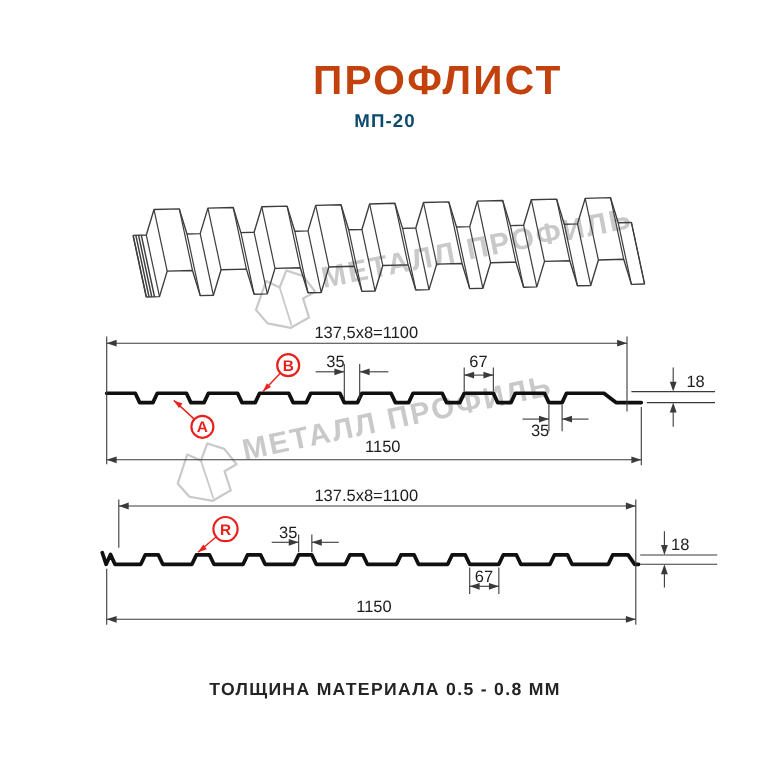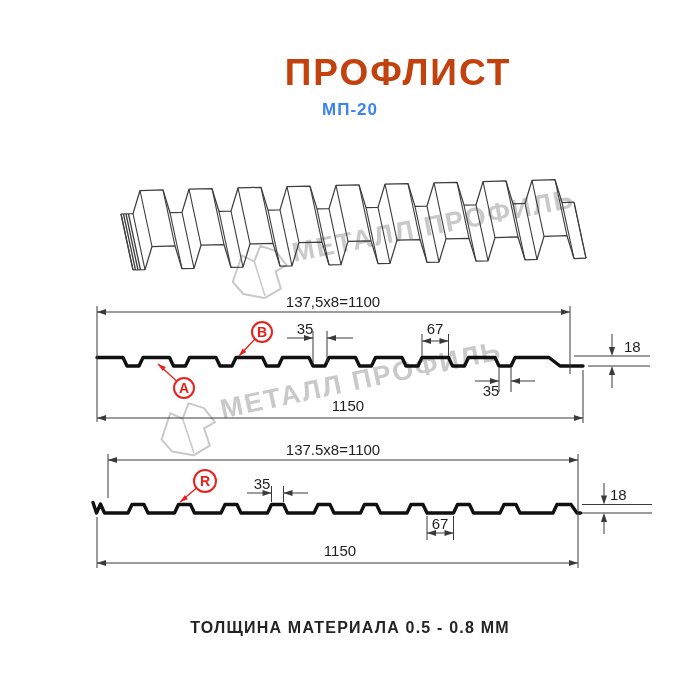--- a/index.html
+++ b/index.html
@@ -1,21 +1,21 @@
 <!DOCTYPE html>
 <html><head>
 <meta charset="utf-8">
 <style>
   html,body{margin:0;padding:0;background:#ffffff;}
   .stage{position:relative;width:700px;height:700px;background:#ffffff;overflow:hidden;
          font-family:"Liberation Sans",sans-serif;}
   .title{position:absolute;top:52px;left:0;width:100%;text-align:center;
          font-size:37px;font-weight:800;letter-spacing:2px;color:#c2410c;padding-left:48px;}
   .subtitle{position:absolute;top:100px;left:0;width:100%;text-align:center;
-         font-size:17px;font-weight:700;letter-spacing:1px;color:#3b82f6;}
+         font-size:17px;font-weight:700;letter-spacing:1px;color:#0c4a6e;}
   .footer{position:absolute;top:619px;left:0;width:100%;text-align:center;
          font-size:16px;font-weight:600;letter-spacing:1.2px;color:#242424;}
   svg{position:absolute;top:0;left:0;}
   text{font-family:"Liberation Sans",sans-serif;}
 </style>
 </head>
 <body>
 
 <div class="stage">
   <div class="title">ПРОФЛИСТ</div>

